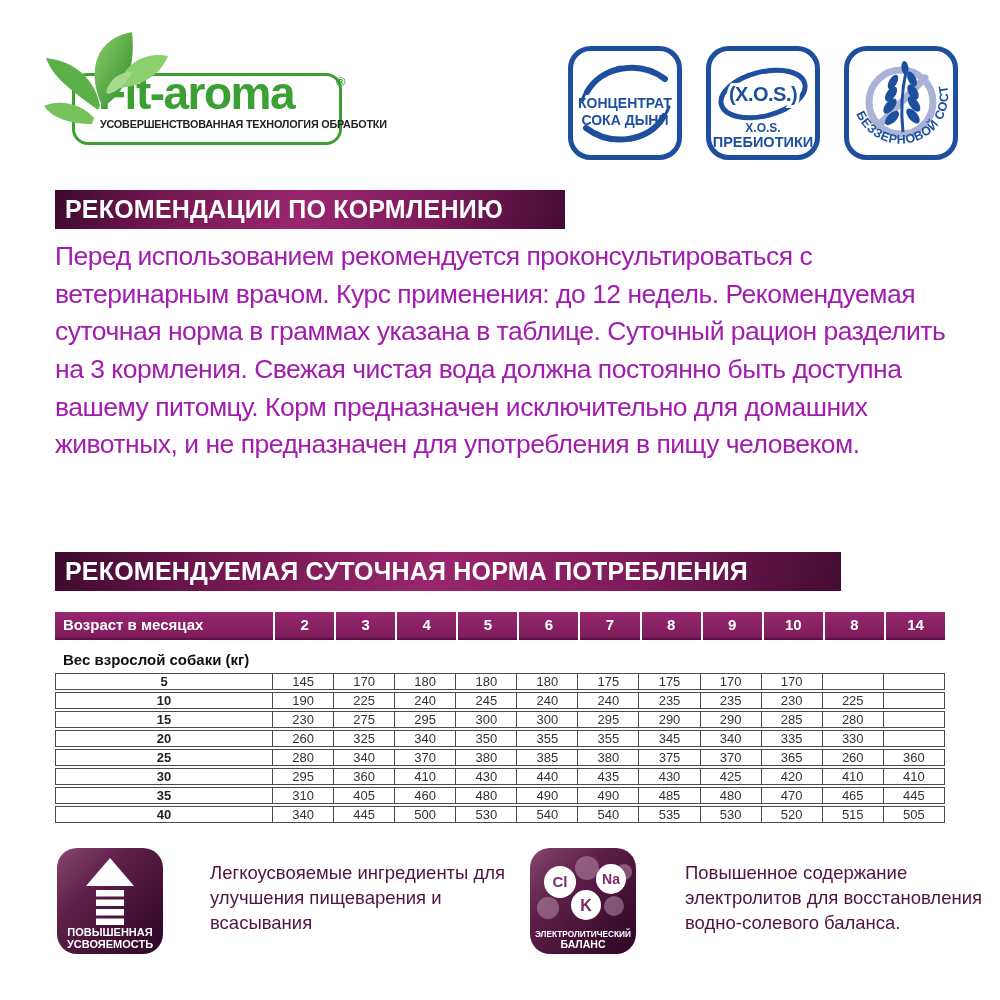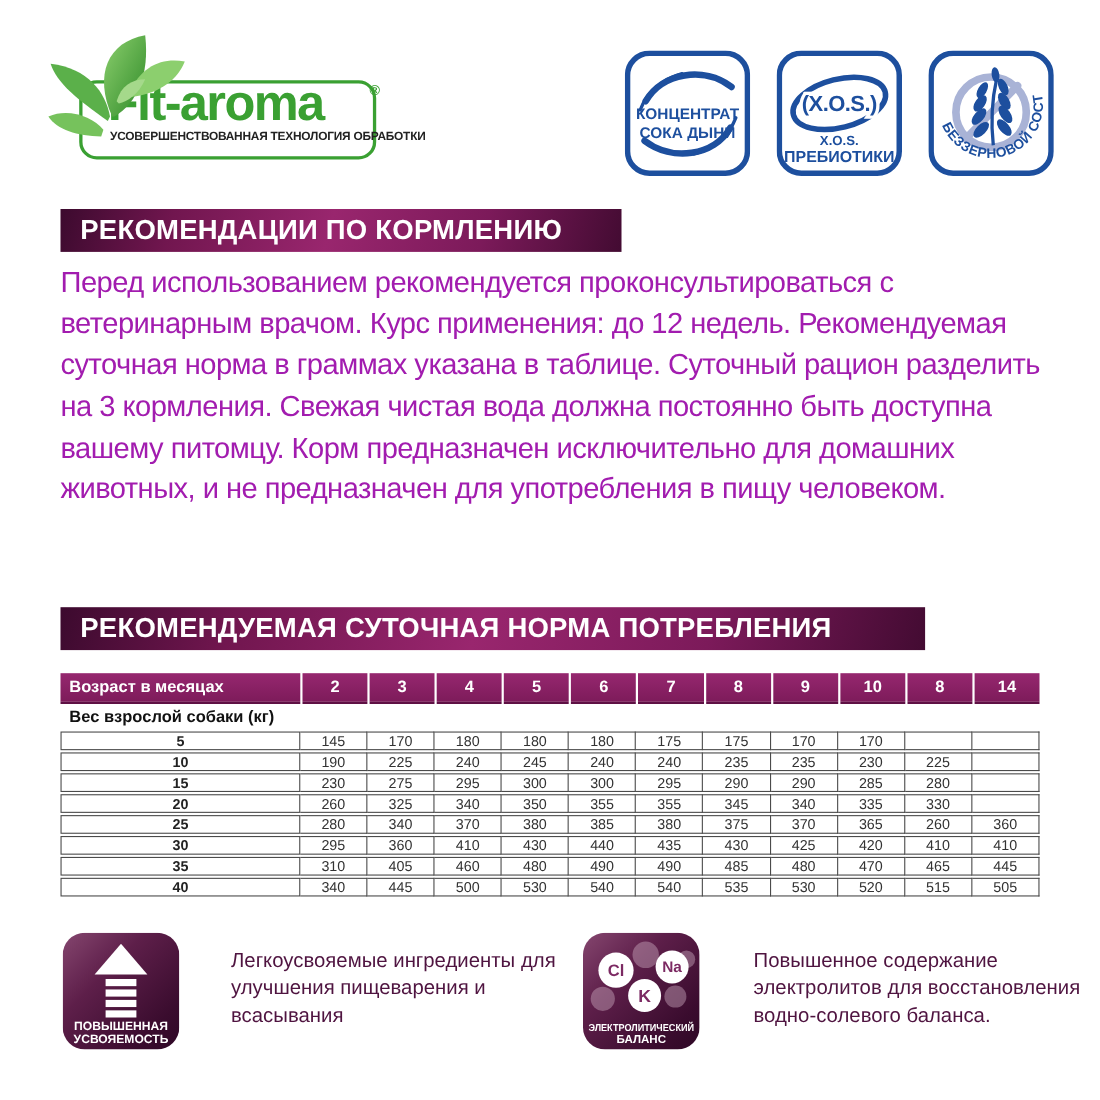--- a/index.html
+++ b/index.html
@@ -16,39 +16,39 @@
   .logo-tagline{position:absolute;left:60px;top:90px;font-size:10.8px;font-weight:700;
                 color:#222;letter-spacing:-0.2px;white-space:nowrap;text-align:right;}
   .logo-leaves{position:absolute;left:0;top:0;}
 
   
   .badges{position:absolute;left:568px;top:46px;display:flex;gap:24px;}
   .badge{width:114px;height:114px;}
 
   
   .bar{position:absolute;height:39px;line-height:39px;color:#fff;font-weight:700;
-       font-size:25px;padding-left:18px;letter-spacing:0.2px;box-sizing:border-box;
+       font-size:25px;padding-left:10px;letter-spacing:0.2px;box-sizing:border-box;
        background:linear-gradient(105deg,#3c0a2e 0%,#71164f 20%,#99266e 48%,#7c1a5a 75%,#430b32 100%);}
   .bar1{left:55px;top:190px;width:510px;}
   .bar2{left:55px;top:552px;width:786px;}
 
   .body-text{position:absolute;left:55px;top:238px;width:892px;font-size:26.5px;
              line-height:1.42;color:#a21caf;letter-spacing:-0.5px;}
 
   
   .tablezone{position:absolute;left:55px;top:612px;width:890px;}
   .age-row{display:flex;gap:2px;height:28px;}
   .age-first{width:218px;flex:none;background:linear-gradient(180deg,#96276f,#7d1b5a);
              color:#fff;font-weight:700;font-size:15px;line-height:26px;padding-left:8px;
              box-sizing:border-box;border-bottom:2px solid #5e1044;}
   .age-col{flex:1;background:linear-gradient(180deg,#96276f,#7d1b5a);color:#fff;
            font-weight:700;font-size:15px;line-height:26px;text-align:center;
            border-bottom:2px solid #5e1044;}
   .weight-row{height:23px;line-height:23px;font-size:15px;font-weight:700;color:#111;
-              padding-left:8px;}
+              padding-left:8px;margin-top:8px;}
   table.norm{width:890px;border-collapse:separate;border-spacing:0 2px;table-layout:fixed;}
   table.norm td{height:15px;line-height:15px;font-size:13px;color:#333;text-align:center;
                 border-top:1px solid #4b4b4b;border-bottom:1px solid #4b4b4b;
                 border-right:1px solid #4b4b4b;padding:0;overflow:hidden;}
   table.norm td.wcell{border-left:1px solid #4b4b4b;font-weight:700;color:#222;}
   table.norm col.c0{width:218px;}
 
   
   .feature-icon{position:absolute;top:848px;}
   .fi1{left:57px;} .fi2{left:530px;}

